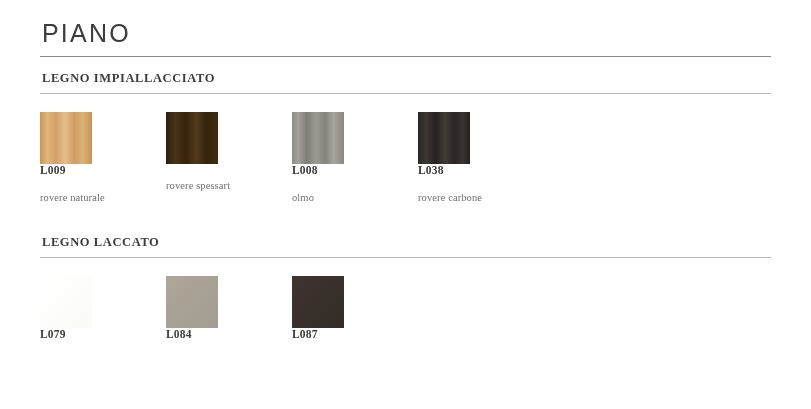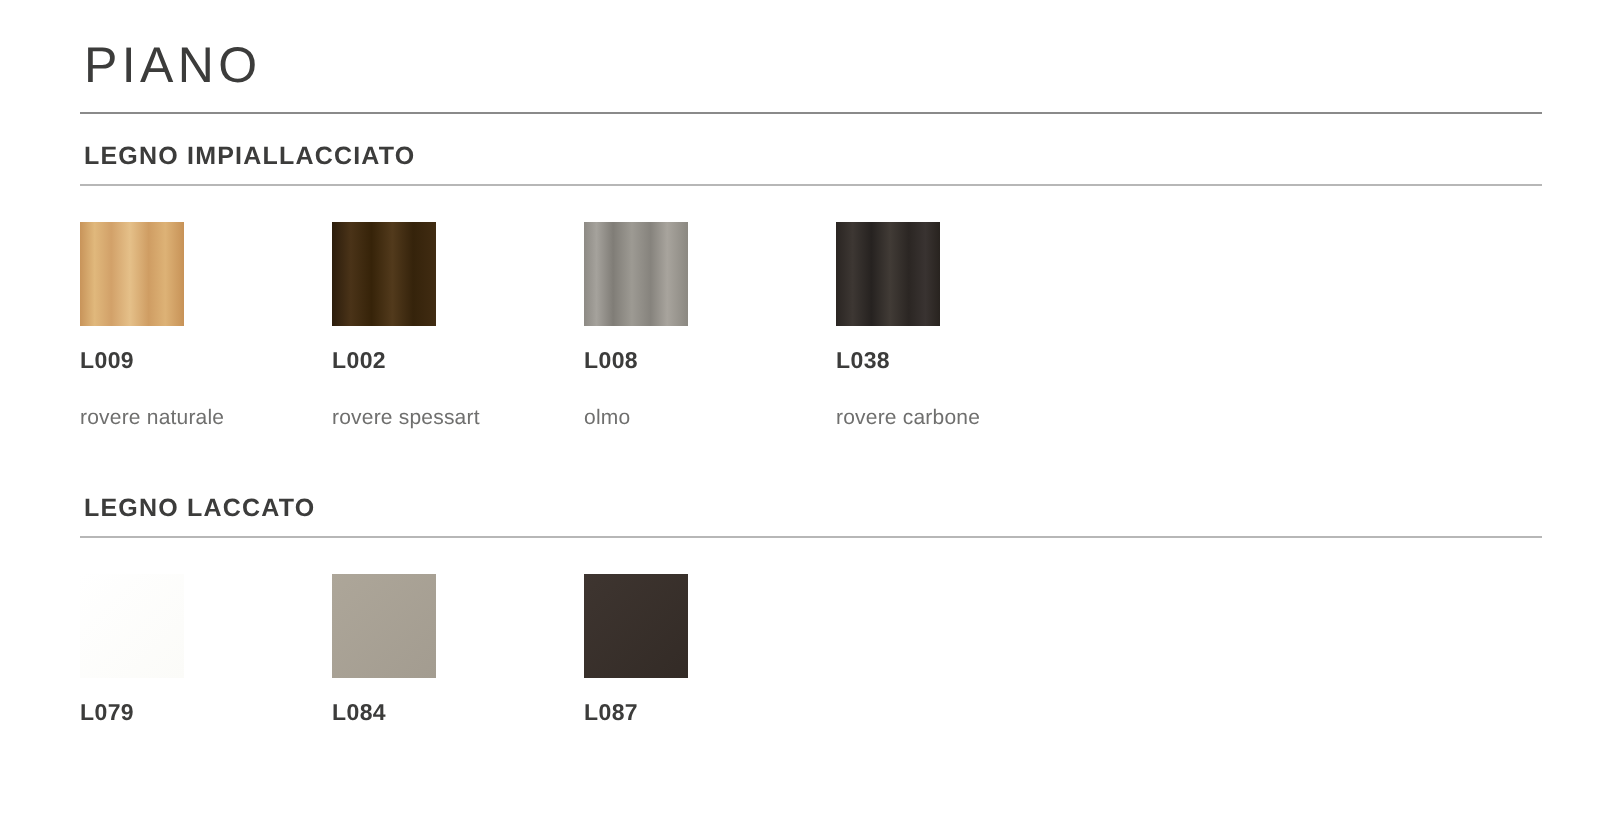--- a/index.html
+++ b/index.html
@@ -32,20 +32,21 @@
     line-height: 30px;
   }
   .title-rule {
     border: 0;
     border-top: 1px solid #8a8a8a;
     margin: 8px 0 0 0;
     width: 731px;
   }
   .section {
     margin-top: 0;
+    font-family: Liberation Serif, serif;
   }
   .section-header {
     font-size: 12.5px;
     font-weight: bold;
     letter-spacing: 0.6px;
     color: #3c3c3b;
     padding-top: 14px;
     padding-left: 2px;
   }
   .section-rule {
@@ -67,21 +68,20 @@
   }
   .swatch-chip {
     width: 52px;
     height: 52px;
     border: 0;
   }
   .swatch-code {
     font-size: 11.5px;
     font-weight: bold;
     color: #3c3c3b;
-    margin-top: 12px;
     letter-spacing: 0.2px;
   }
   .swatch-name {
     font-size: 10.5px;
     font-weight: normal;
     color: #6f6f6e;
     margin-top: 16px;
     letter-spacing: 0.1px;
   }
   .spacer-lacquer {
@@ -102,21 +102,20 @@
     <div class="swatch-row">
 
       <div class="swatch-cell">
         <div class="swatch-chip" style="background: linear-gradient(90deg, rgb(200, 148, 90) 0%, rgb(224, 184, 124) 14%, rgb(210, 161, 105) 30%, rgb(229, 192, 137) 48%, rgb(207, 157, 99) 66%, rgb(221, 178, 118) 82%, rgb(199, 146, 87) 100%);"></div>
         <div class="swatch-code">L009</div>
         <div class="swatch-name">rovere naturale</div>
       </div>
 
       <div class="swatch-cell">
         <div class="swatch-chip" style="background: linear-gradient(90deg, rgb(44, 29, 12) 0%, rgb(74, 51, 24) 18%, rgb(54, 35, 9) 38%, rgb(82, 58, 28) 58%, rgb(53, 35, 11) 78%, rgb(65, 44, 18) 100%);"></div>
-        <div class="swatch-code">L002</div>
         <div class="swatch-name">rovere spessart</div>
       </div>
 
       <div class="swatch-cell">
         <div class="swatch-chip" style="background: linear-gradient(90deg, rgb(141, 138, 132) 0%, rgb(165, 162, 156) 12%, rgb(128, 125, 119) 28%, rgb(157, 154, 147) 46%, rgb(134, 131, 125) 64%, rgb(168, 164, 157) 80%, rgb(139, 136, 129) 100%);"></div>
         <div class="swatch-code">L008</div>
         <div class="swatch-name">olmo</div>
       </div>
 
 

